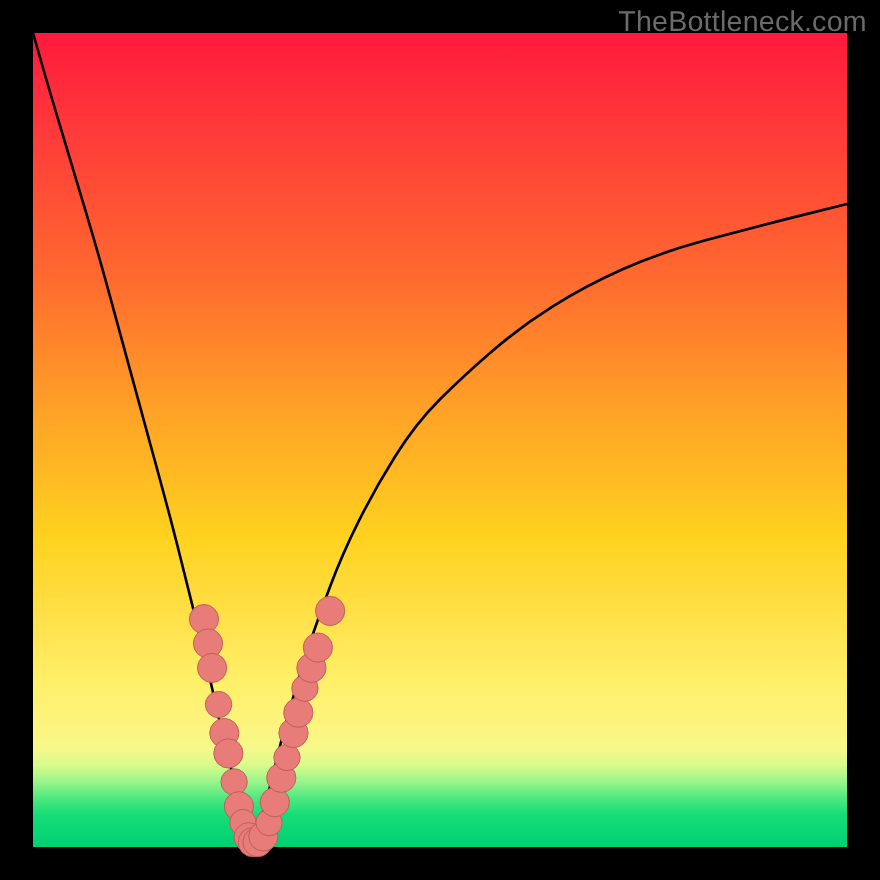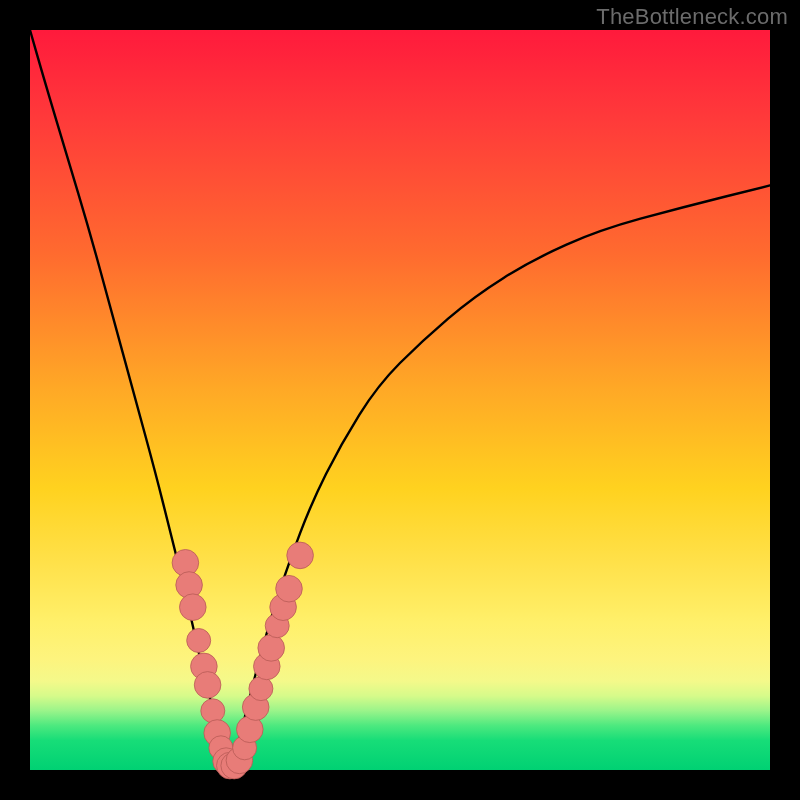--- a/index.html
+++ b/index.html
@@ -40,21 +40,21 @@
       #9af48a 92%,
       #4de97f 94%,
       #17dd78 96%,
       #00d173 100%);
   }
   .watermark {
     position: absolute;
     top: 4px;
     right: 12px;
     color: #6b6b6b;
-    font-size: 22px;
+    font-size: 26px;
     font-weight: 400;
     letter-spacing: 0.2px;
     user-select: none;
   }
   svg.curve {
     position: absolute;
     left: 0;
     top: 0;
     width: 740px;
     height: 740px;

